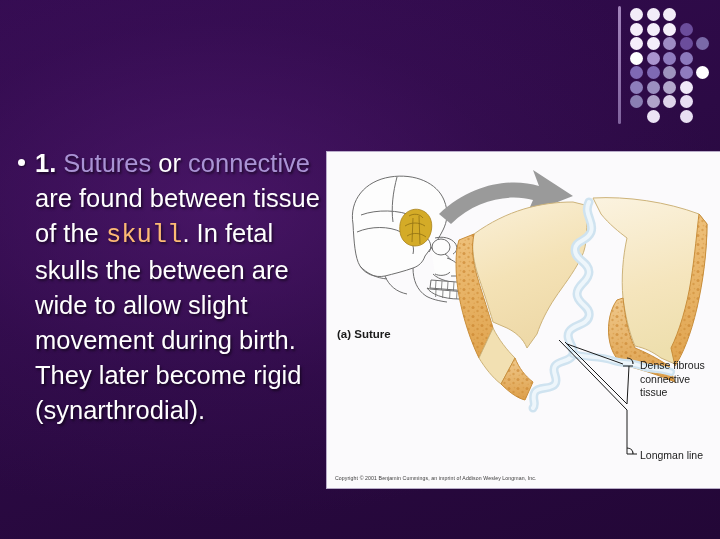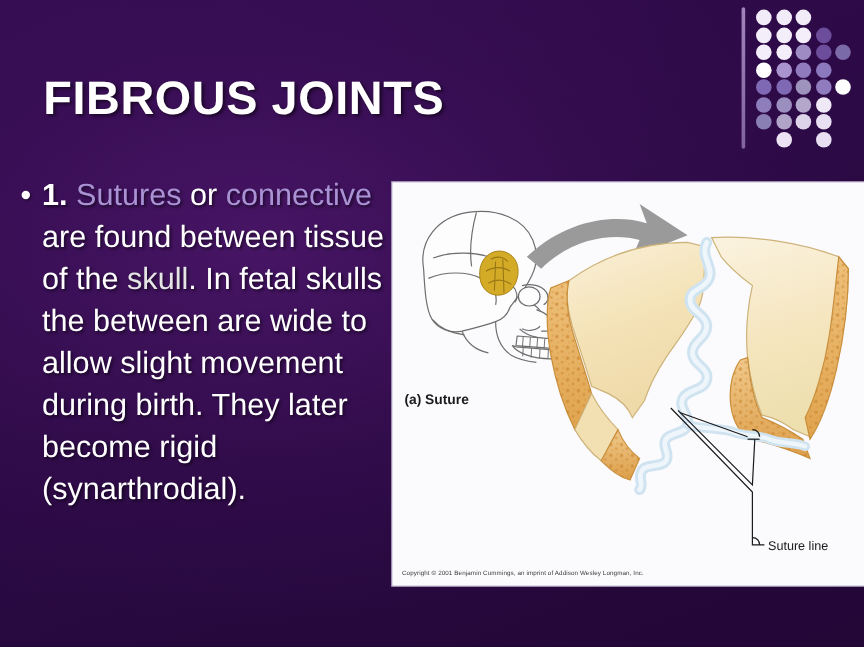--- a/index.html
+++ b/index.html
@@ -90,21 +90,21 @@
   }
   .bullet-text {
     font-size: 25.5px;
     line-height: 35px;
     color: #ffffff;
     text-shadow: 1.5px 1.5px 2.5px rgba(0,0,0,0.55);
     font-weight: normal;
   }
   .bullet-text .num { font-weight: bold; }
   .kw-lav  { color: #a993d4; text-align: center; }
-  .kw-blue { color: #e5e5e5; }
+  .kw-blue { color: #fdba74; font-family: Liberation Mono, monospace; }
 
   
   .figure-panel {
     position: absolute;
     left: 327px;
     top: 152px;
     width: 393px;
     height: 336px;
     background: #fbfafc;
     z-index: 4;
@@ -174,21 +174,20 @@
         <div class="dot" style="left: 69.5px; top: 80.5px; background: rgb(239, 232, 247);"></div>
         <div class="dot" style="left: 20px; top: 95px; background: rgb(138, 127, 178);"></div>
         <div class="dot" style="left: 36.5px; top: 95px; background: rgb(176, 164, 201);"></div>
         <div class="dot" style="left: 53px; top: 95px; background: rgb(222, 212, 234);"></div>
         <div class="dot" style="left: 69.5px; top: 95px; background: rgb(232, 223, 243);"></div>
         <div class="dot" style="left: 36.5px; top: 109.5px; background: rgb(236, 228, 245);"></div>
         <div class="dot" style="left: 69.5px; top: 109.5px; background: rgb(232, 224, 242);"></div>
       </div>
   </div>
 
-  <div class="title">FIBROUS JOINTS</div>
 
   <div class="bullet-block">
     <div class="bullet-mark"></div>
     <div class="bullet-text">
       <span class="num">1.</span><span id="bullet-rich"><span class="kw-lav"> Sutures</span><span> or </span><span class="kw-lav">connective</span><span> are found between tissue of the </span><span class="kw-blue">skull</span><span>. In fetal skulls the between are wide to allow slight movement during birth. They later become rigid (synarthrodial).</span></span>
     </div>
   </div>
 
   <div class="figure-panel">
     <svg class="fig-svg" viewBox="0 0 393 348">
@@ -344,17 +343,18 @@
         <path d="M240 192 L296 212"></path>
         <path d="M232 188 L300 258 L300 302 L310 302"></path>
       </g>
       <g stroke="#1b1b1b" stroke-width="1.1" fill="none">
         <path d="M300 206 C304 206 306 209 306 212"></path>
         <path d="M300 296 C304 296 306 299 306 302"></path>
       </g>
     </svg>
 
     <div class="fig-caption">(a) Suture</div>
-    <div class="fig-label lbl-suture">Suture line</div>
+    <div class="fig-label lbl-dense">Dense fibrous connective tissue</div>
+    <div class="fig-label lbl-suture">Longman line</div>
     <div class="fig-copyright">Copyright © 2001 Benjamin Cummings, an imprint of Addison Wesley Longman, Inc.</div>
   </div>
 
 </div>
 
 </body></html>

